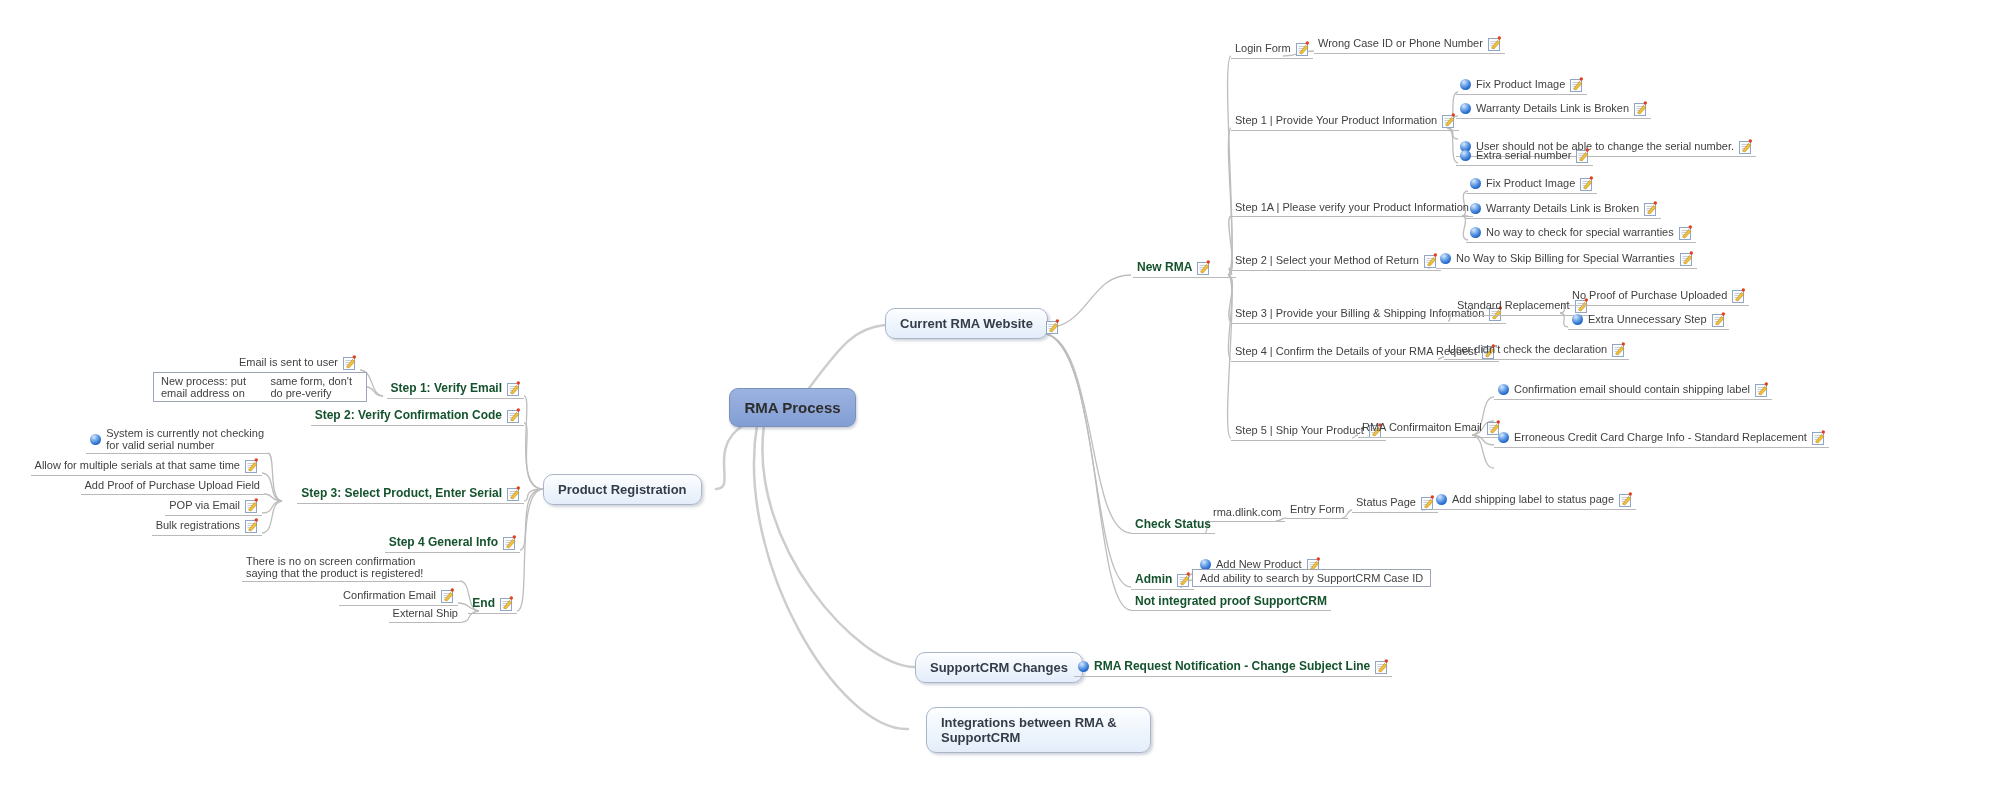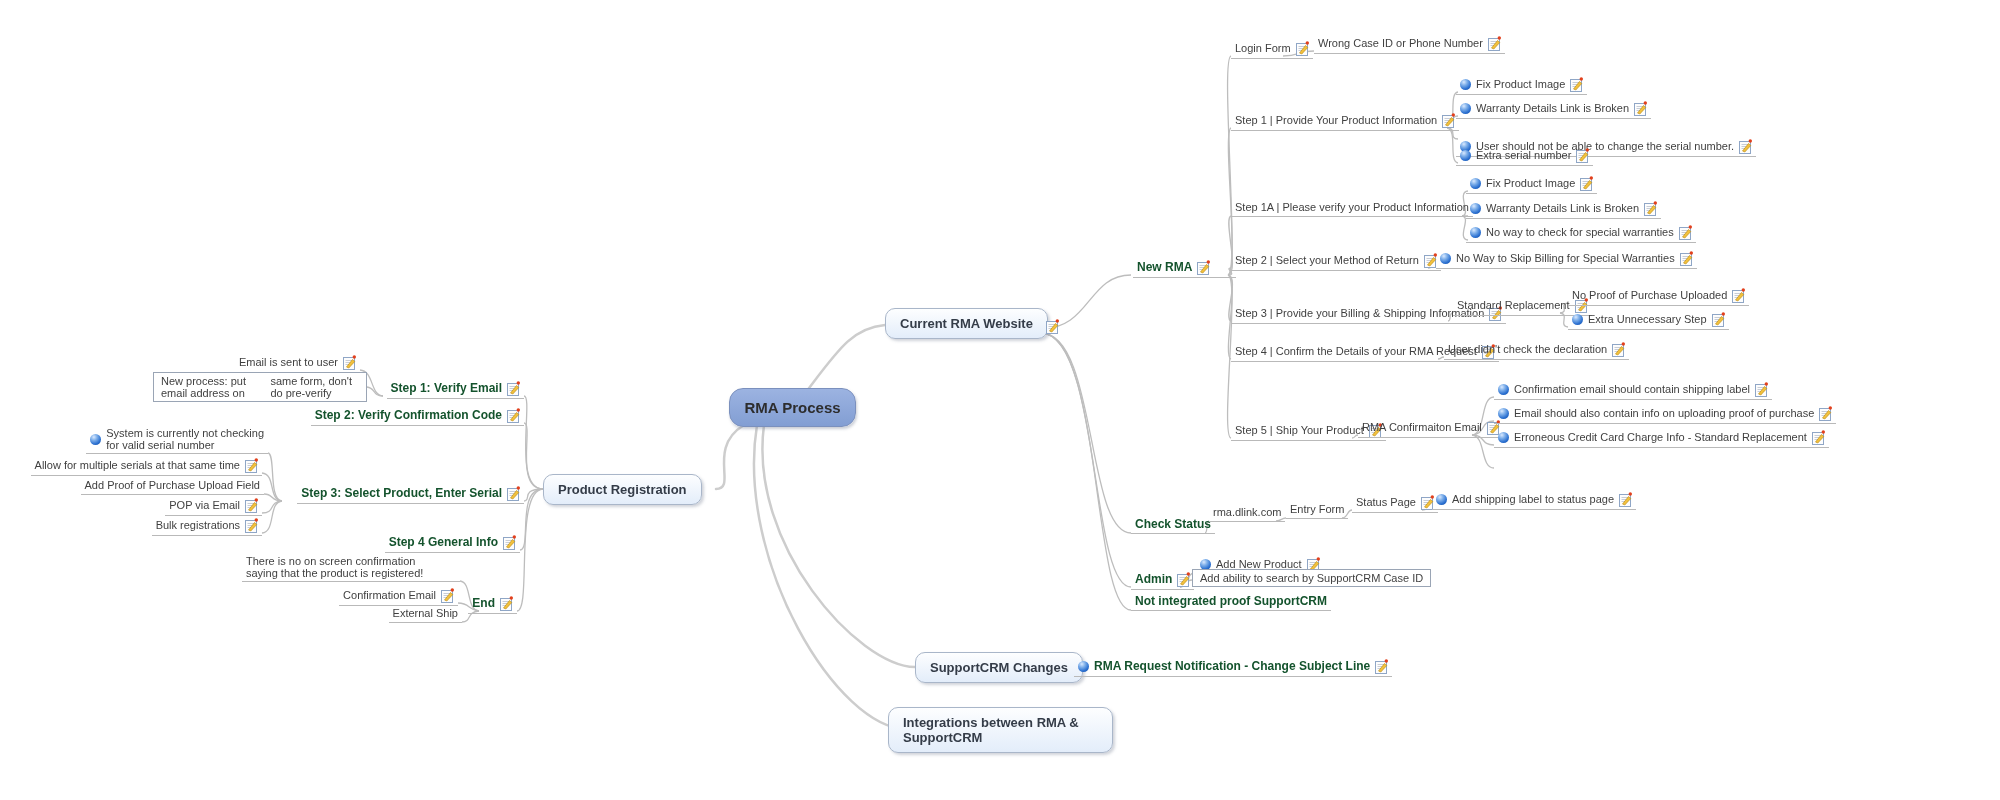--- a/index.html
+++ b/index.html
@@ -16,21 +16,21 @@
 
   
   .bub{position:absolute;display:flex;align-items:center;gap:5px;white-space:nowrap;
        font-size:13px;font-weight:bold;color:#343c48;
        background:linear-gradient(#fdfeff,#e3edfa);border:1px solid #a9b6c9;border-radius:10px;
        padding:7px 14px;box-shadow:2px 2px 3px rgba(120,130,150,.35);}
   .bub.small{font-weight:normal;font-size:11px;color:#3f3f3f;background:#ffffff;border:1px solid #9aa5b5;
        border-radius:0;padding:2px 7px;box-shadow:none;line-height:12px;white-space:normal;}
   .root{position:absolute;display:flex;align-items:center;justify-content:center;
        font-size:15px;font-weight:bold;color:#2d2d2d;
-       background:linear-gradient(#9cb3e1,#829ed3);border:1px solid #7b90bd;border-radius:14px;
+       background:linear-gradient(#9cb3e1,#829ed3);border:1px solid #7b90bd;border-radius:9px;
        box-shadow:1px 2px 3px rgba(120,130,150,.4);}
 
   
   .ball{flex:0 0 auto;width:11px;height:11px;border-radius:50%;
         background:radial-gradient(circle at 35% 28%, #d9e9ff 0%, #7fb0ea 30%, #2a6fd0 66%, #17üz4d9e 100%);
         background:radial-gradient(circle at 35% 28%, #d9e9ff 0%, #7fb0ea 30%, #2a6fd0 66%, #174d9e 100%);}
   
   .ic{flex:0 0 auto;width:13px;height:15px;}
 </style>
 </head>
@@ -125,21 +125,21 @@
     </svg>
 
 <div class="bub" style="left:543px;top:474px">
   <span>Product Registration</span>
 </div>
 
 <div class="bub" style="left:915px;top:652px">
   <span>SupportCRM Changes</span>
 </div>
 
-<div class="bub" style="left:888px;top:707px;white-space:normal;width:195px;line-height:15px">
+<div class="bub" style="left:926px;top:707px;white-space:normal;width:195px;line-height:15px">
   <span>Integrations between RMA &amp; SupportCRM</span>
 </div>
 
 <div class="n b" style="left:1133px;top:259px;min-width:95px">
   <span>New RMA</span>
   <svg class="ic">
         <use href="#sym-notes"></use>
       </svg>
 </div>
 
@@ -277,27 +277,20 @@
 </div>
 <div class="n" style="left:1358px;top:419px;min-width:110px">
   <span>RMA Confirmaiton Email</span>
   <svg class="ic">
         <use href="#sym-notes"></use>
       </svg>
 </div>
 <div class="n" style="left:1494px;top:381px">
   <span class="ball"></span>
   <span>Confirmation email should contain shipping label</span>
-  <svg class="ic">
-        <use href="#sym-notes"></use>
-      </svg>
-</div>
-<div class="n" style="left:1494px;top:405px">
-  <span class="ball"></span>
-  <span>Email should also contain info on uploading proof of purchase</span>
   <svg class="ic">
         <use href="#sym-notes"></use>
       </svg>
 </div>
 <div class="n" style="left:1494px;top:429px">
   <span class="ball"></span>
   <span>Erroneous Credit Card Charge Info - Standard Replacement</span>
   <svg class="ic">
         <use href="#sym-notes"></use>
       </svg>

